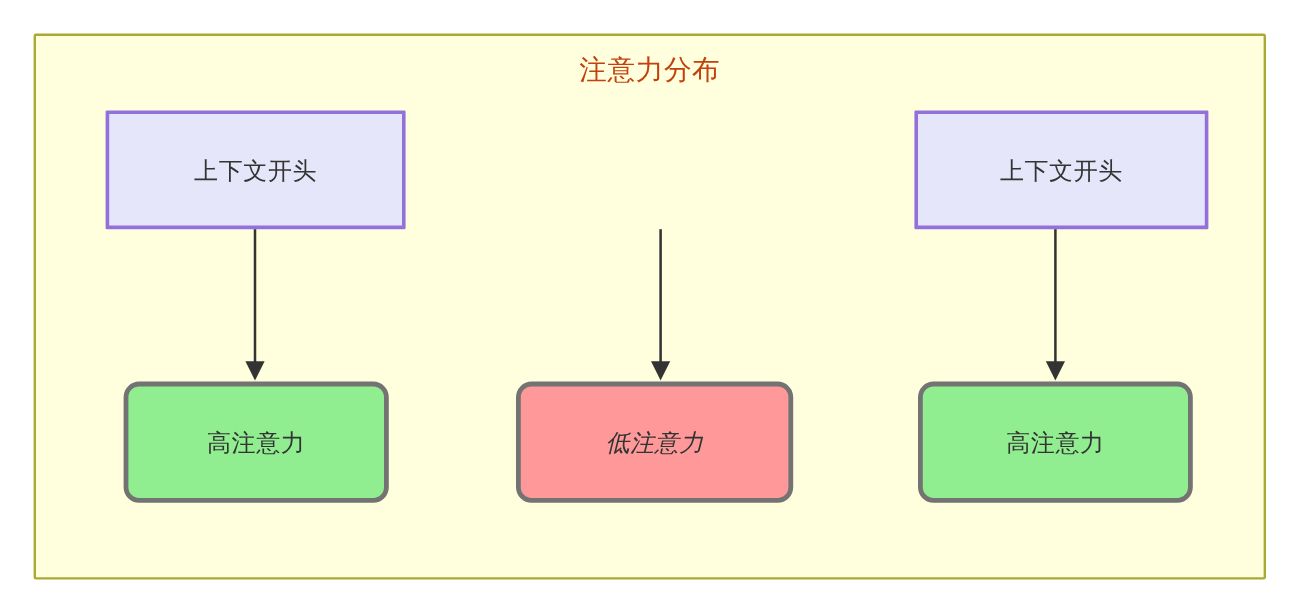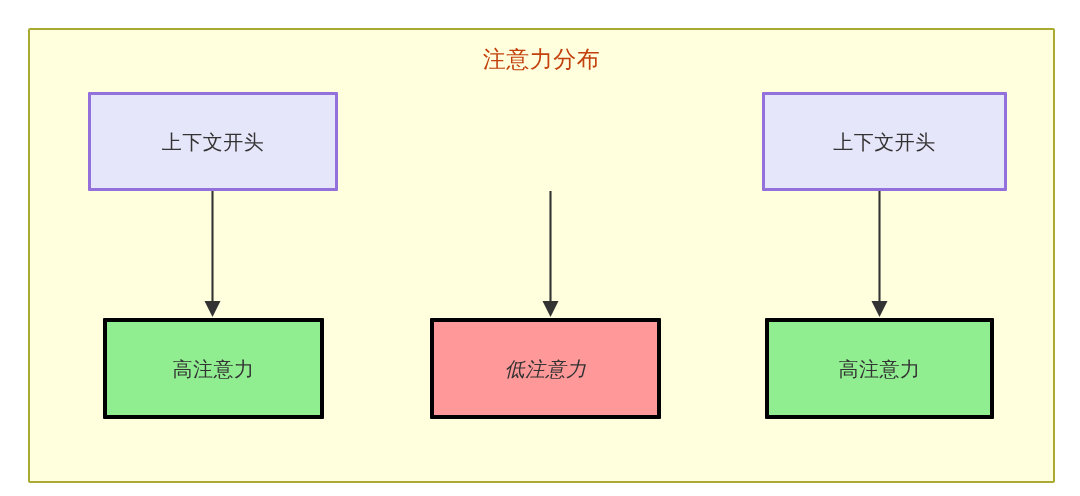--- a/index.html
+++ b/index.html
@@ -62,22 +62,22 @@
     text-align: center;
   }
 
   .node.context {
     background: #e6e6fa;
     border: 3px solid #9370db;
     border-radius: 1px;
   }
 
   .node.attn {
-    border: 4px solid #000000;
-    border-radius: 1px;
+    border: 4px solid #737373;
+    border-radius: 13px;
   }
 
   .node.attn-high { background: #90ee90; }
   .node.attn-low  { background: #ff9999; font-style: italic; }
 
   
   .ctx-1 { left: 88px;  top: 92px;  width: 250px; height: 99px; }
   .ctx-2 { left: 430px; top: 92px;  width: 243px; height: 99px; }
   .ctx-3 { left: 762px; top: 92px;  width: 245px; height: 99px; }
 

